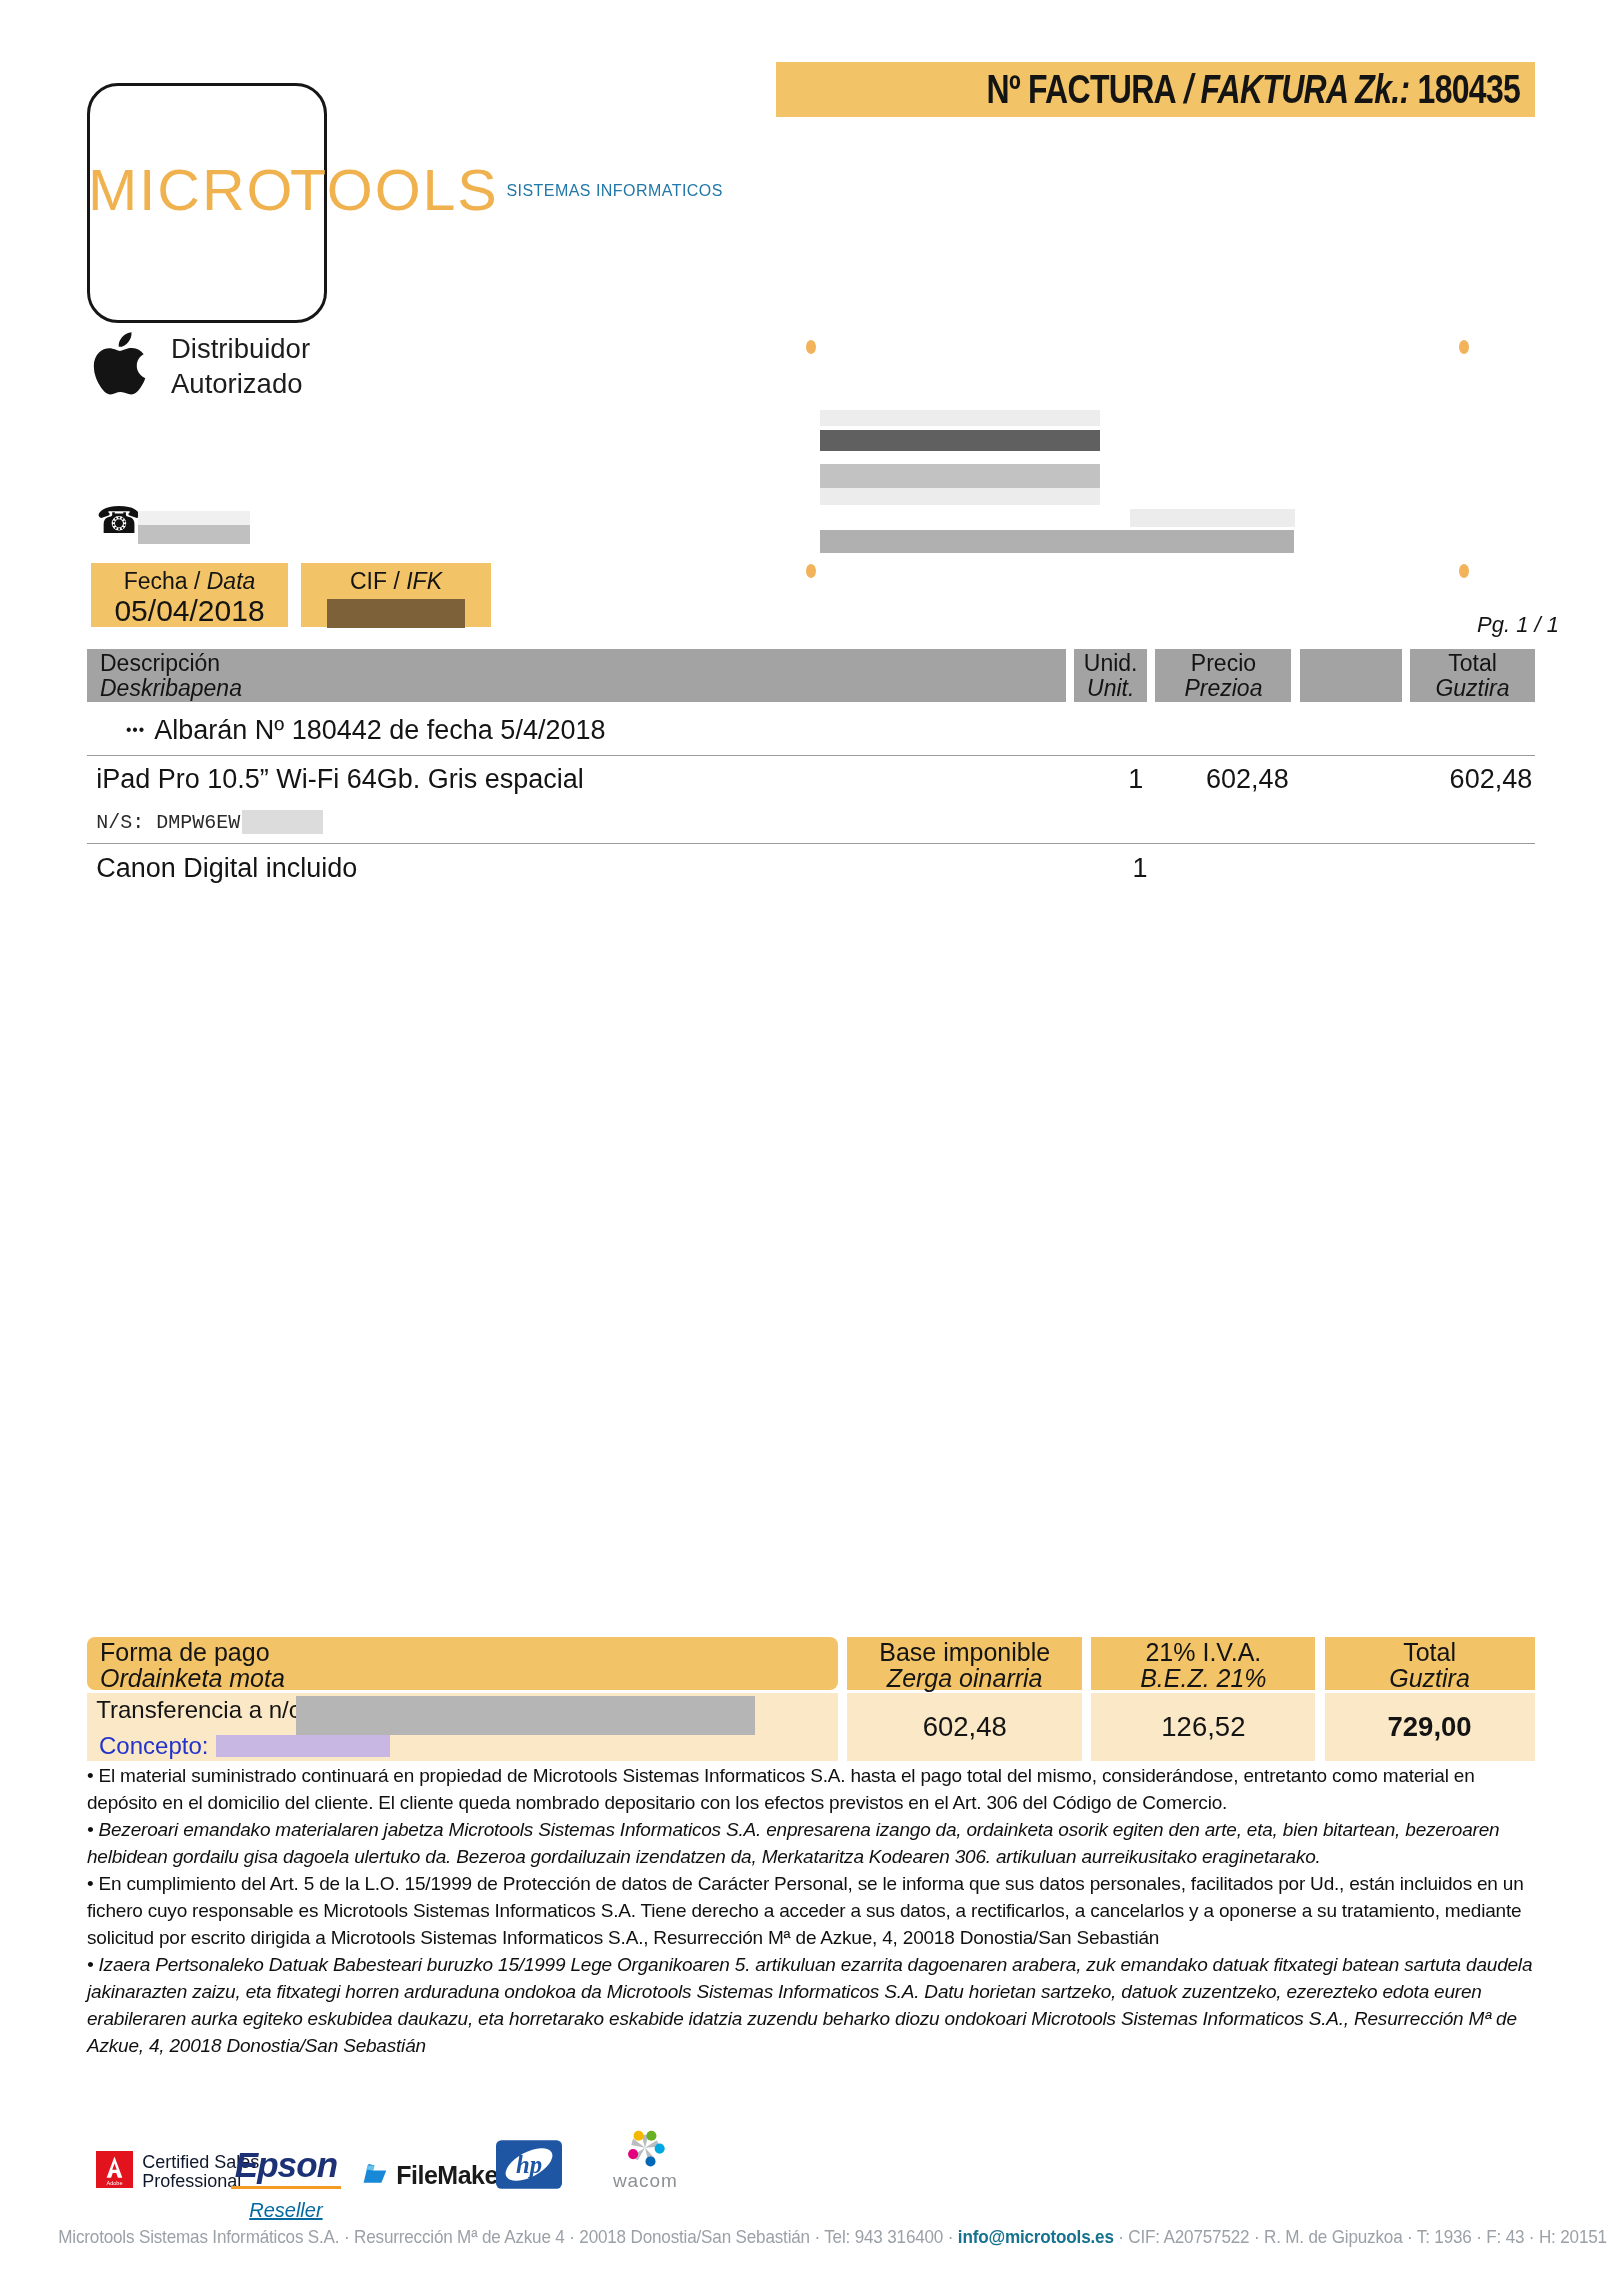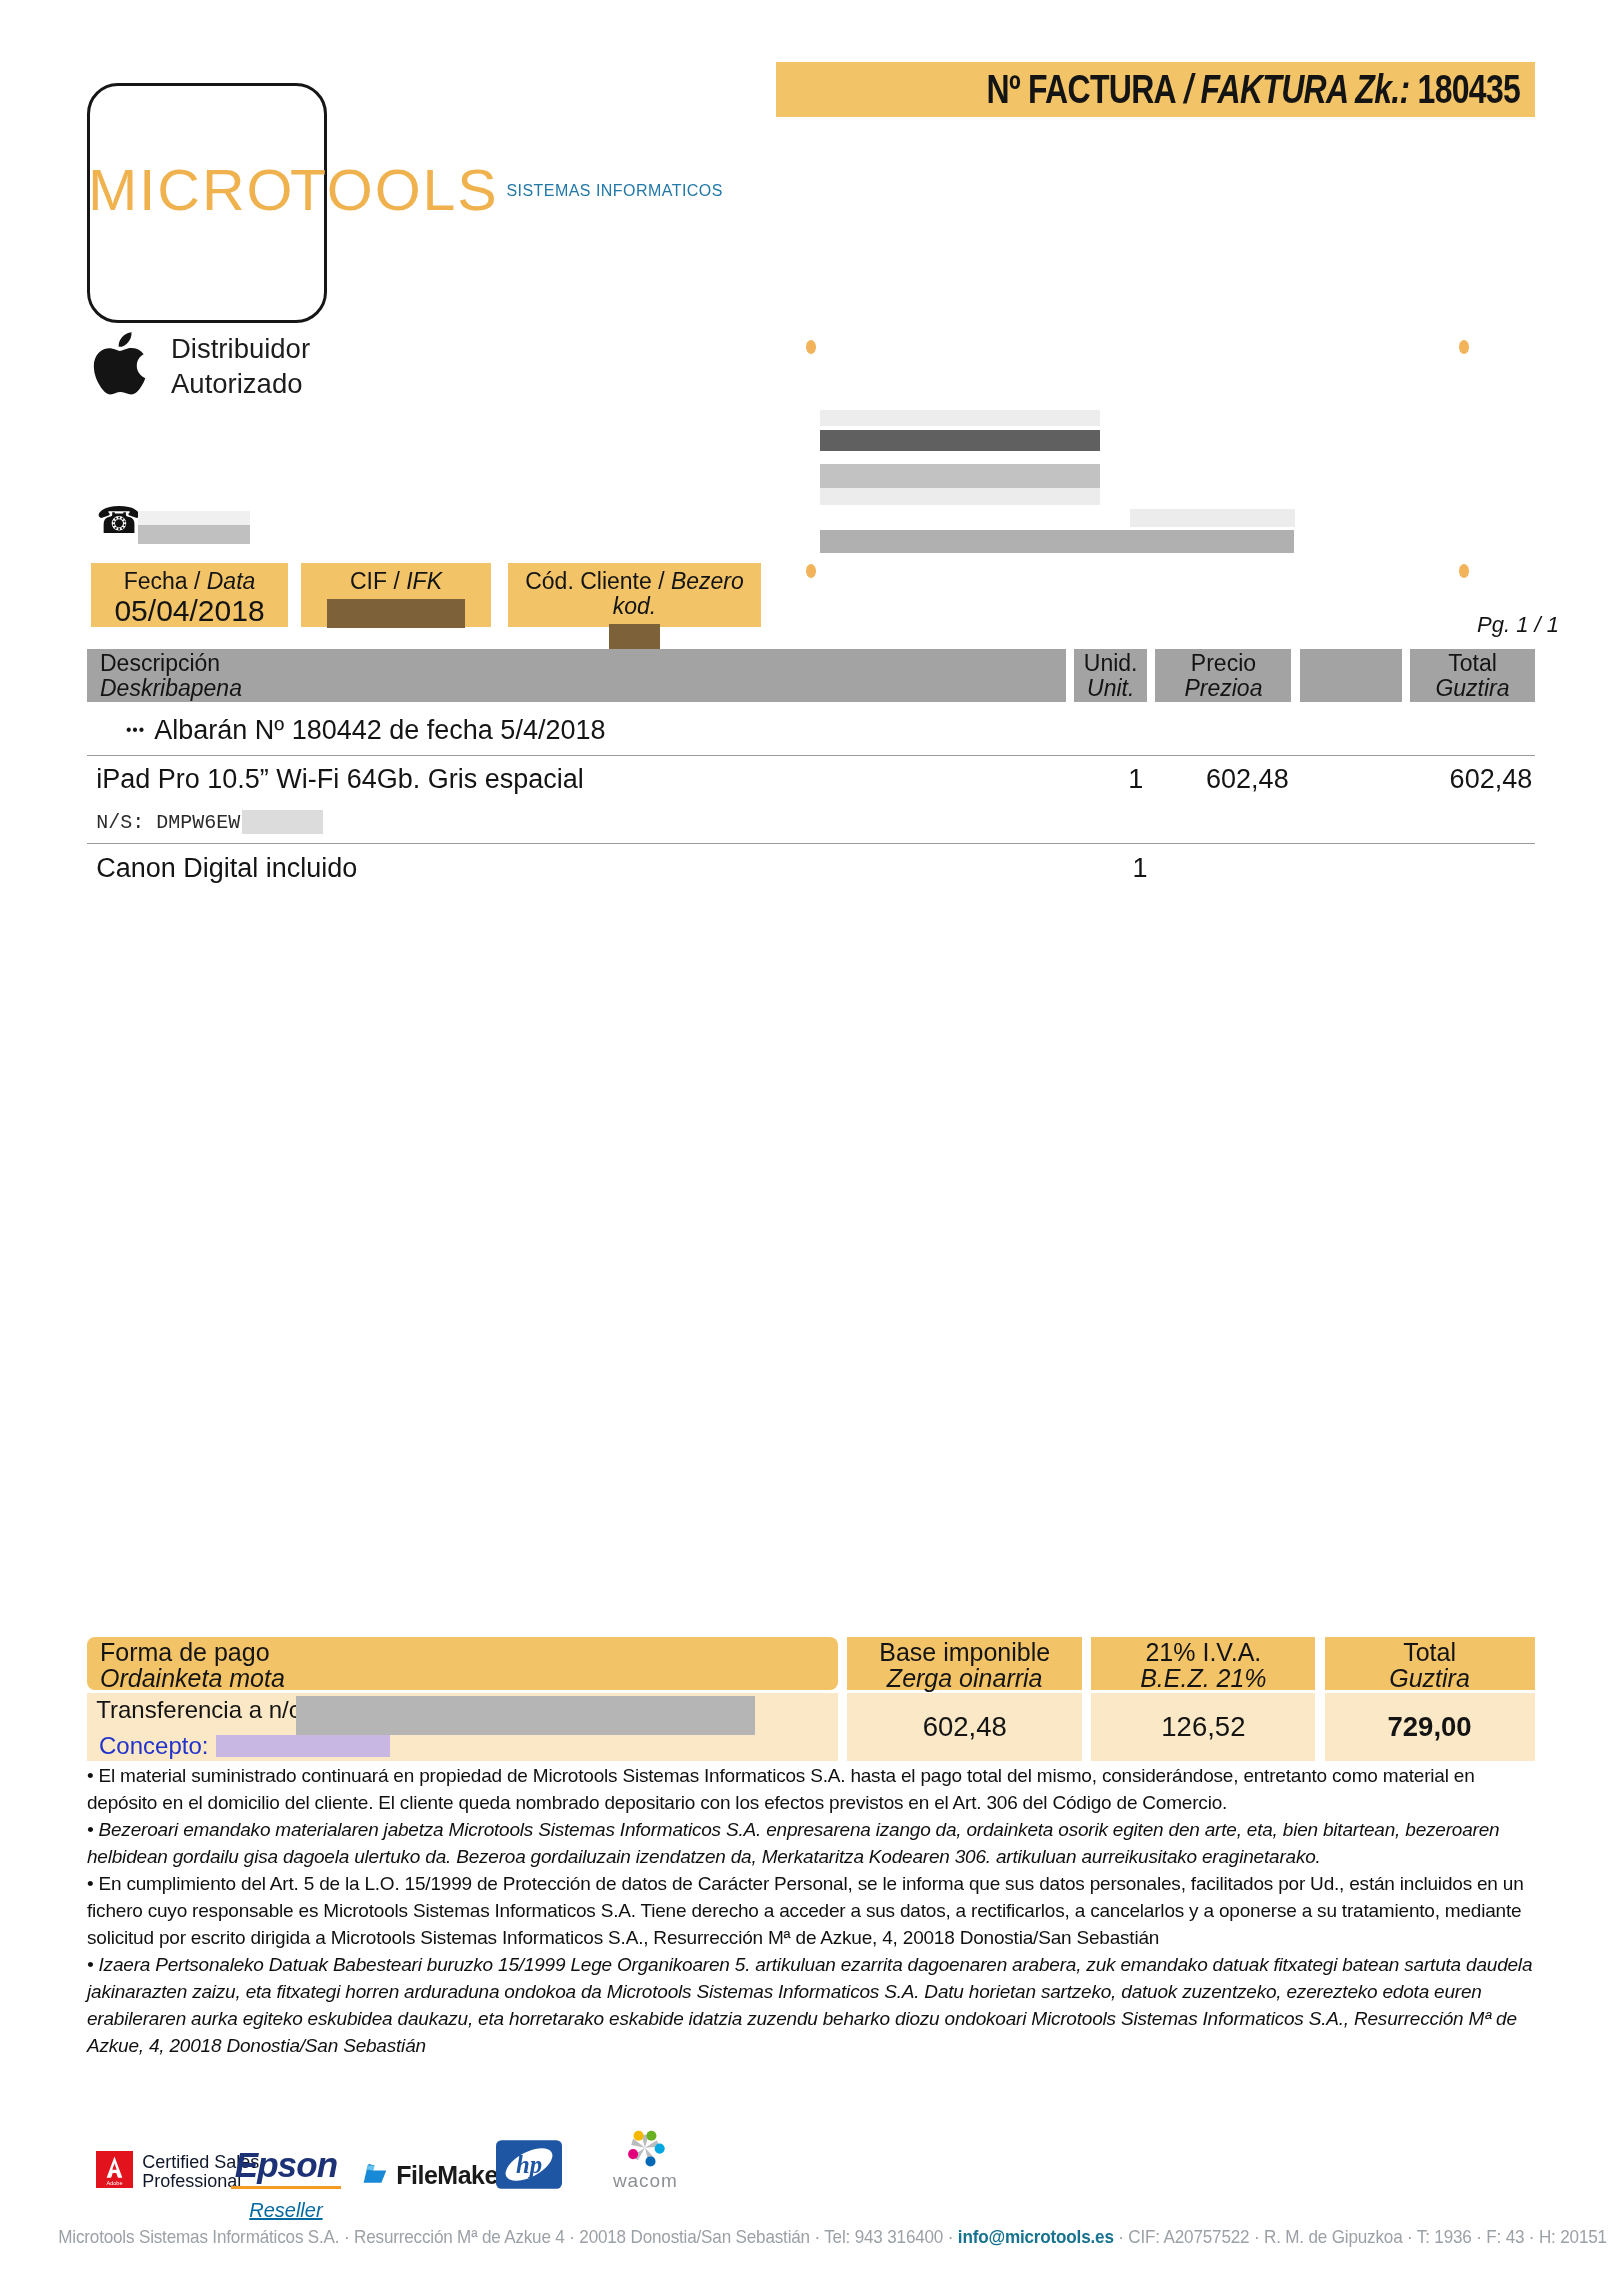--- a/index.html
+++ b/index.html
@@ -153,24 +153,20 @@
   <div class="abs pix" style="left:138px;top:511px;width:112px;height:14.7px;background:#f0f0f0;"></div>
   <div class="abs pix" style="left:138px;top:525px;width:112px;height:19px;background:#c0c0c0;"></div>
 
   <div class="abs meta-box" style="left:91px;width:197px;">
     <div class="meta-label"><span>Fecha / </span><span class="it">Data</span></div>
     <div class="meta-value">05/04/2018</div>
   </div>
   <div class="abs meta-box" style="left:301px;width:190px;">
     <div class="meta-label"><span>CIF / </span><span class="it">IFK</span></div>
     <div class="pix" style="margin:5.5px auto 0 auto;width:138px;height:29px;background:#7d6138;"></div>
-  </div>
-  <div class="abs meta-box" style="left:508px;width:253px;">
-    <div class="meta-label"><span>Cód. Cliente /  </span><span class="it">Bezero kod.</span></div>
-    <div class="pix" style="margin:5.5px auto 0 auto;width:51px;height:27.5px;background:#7d6138;"></div>
   </div>
 
   <div class="abs pg">Pg. 1 / 1</div>
 
   <div class="abs items">
     <div class="hrow">
       <div class="hcell desc c0">
         <div>Descripción</div>
           <div class="it">Deskribapena</div>
       </div>

